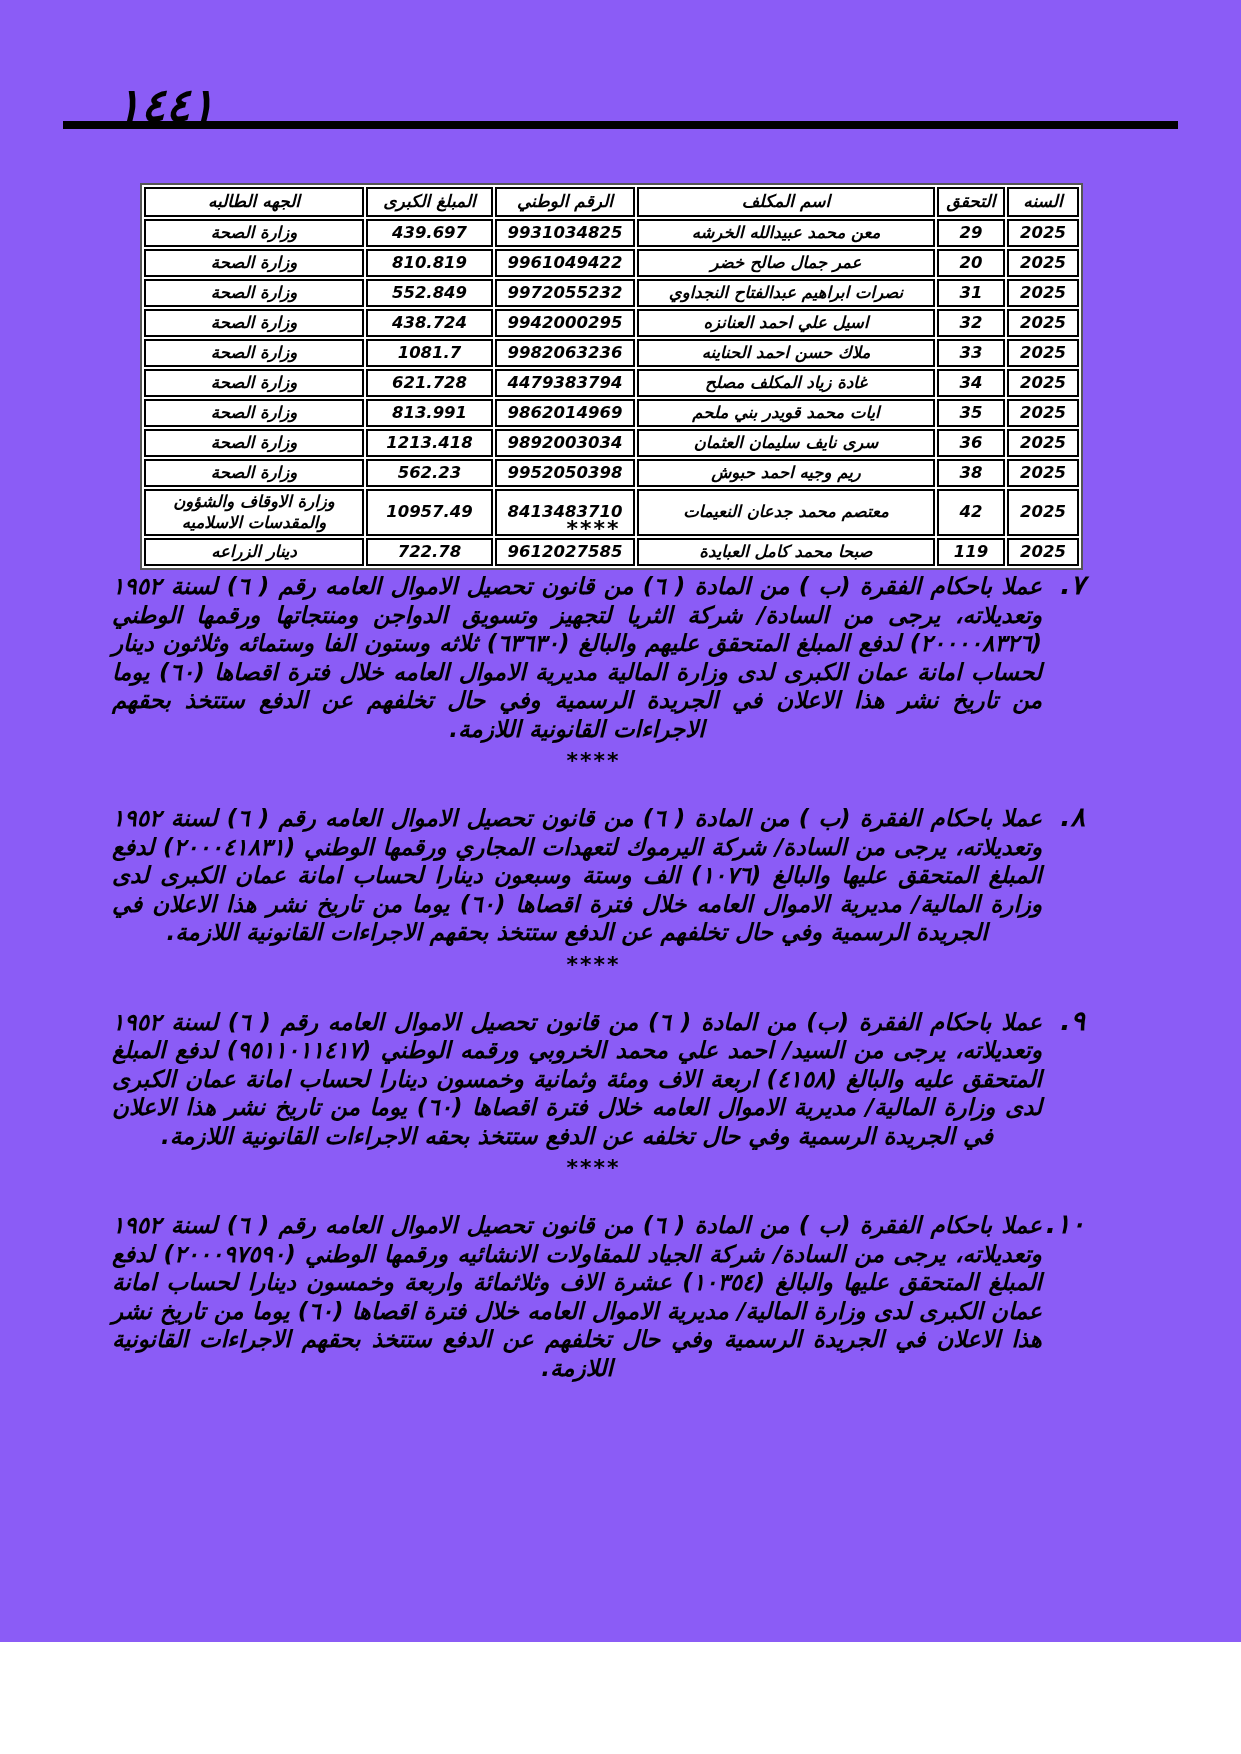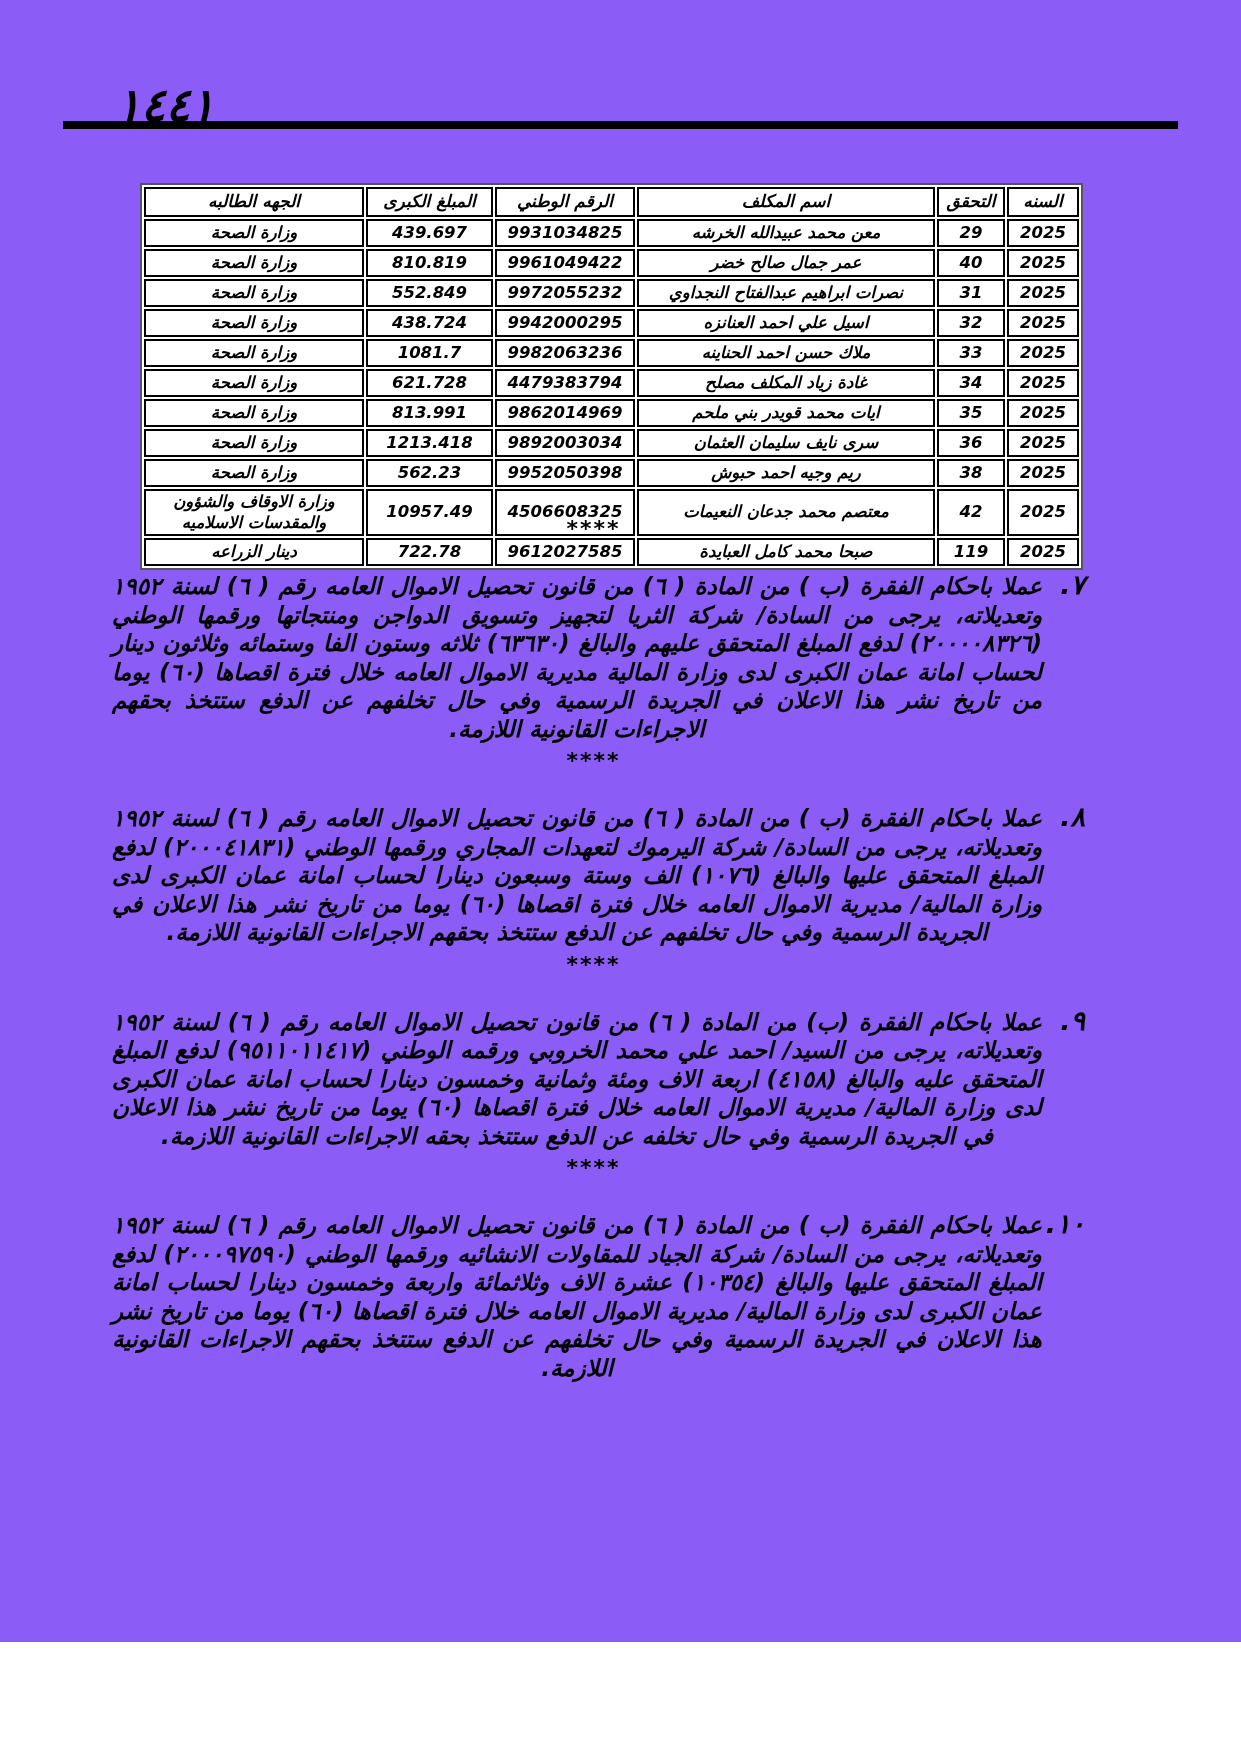--- a/index.html
+++ b/index.html
@@ -109,21 +109,21 @@
       <tr>
         <td>2025</td>
         <td>29</td>
         <td>معن محمد عبيدالله الخرشه</td>
         <td>9931034825</td>
         <td>439.697</td>
         <td>وزارة الصحة</td>
       </tr>
       <tr>
         <td>2025</td>
-        <td>40</td>
+        <td>20</td>
         <td>عمر جمال صالح خضر</td>
         <td>9961049422</td>
         <td>810.819</td>
         <td>وزارة الصحة</td>
       </tr>
       <tr>
         <td>2025</td>
         <td>31</td>
         <td>نصرات ابراهيم عبدالفتاح النجداوي</td>
         <td>9972055232</td>
@@ -175,21 +175,21 @@
         <td>38</td>
         <td>ريم وجيه احمد حبوش</td>
         <td>9952050398</td>
         <td>562.23</td>
         <td>وزارة الصحة</td>
       </tr>
       <tr>
         <td>2025</td>
         <td>42</td>
         <td>معتصم محمد جدعان النعيمات</td>
-        <td>4506608325</td>
+        <td>8413483710</td>
         <td>10957.49</td>
         <td>وزارة الاوقاف والشؤون والمقدسات الاسلاميه</td>
       </tr>
       <tr>
         <td>2025</td>
         <td>119</td>
         <td>صبحا محمد كامل العبايدة</td>
         <td>9612027585</td>
         <td>722.78</td>
         <td>دينار الزراعه</td>

